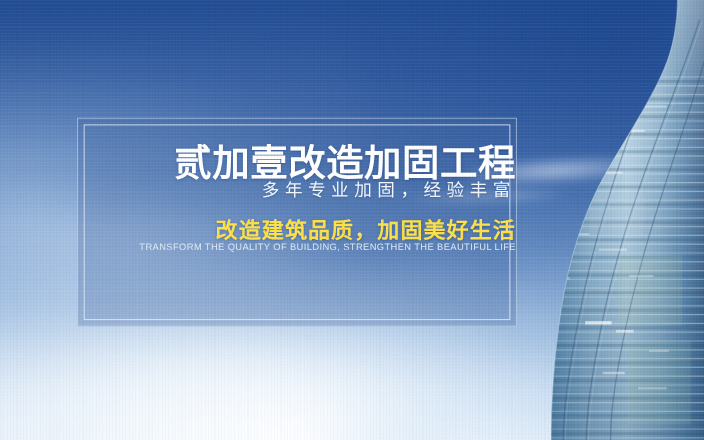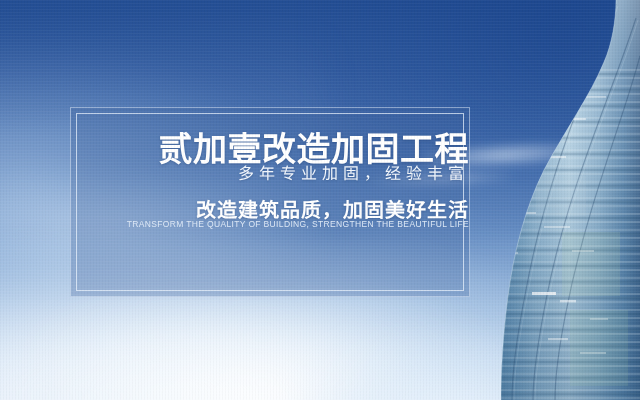--- a/index.html
+++ b/index.html
@@ -206,21 +206,21 @@
     font-size: 16px;
     font-weight: normal;
     line-height: 1;
     letter-spacing: 5px;
     padding-left: 5px;
     white-space: nowrap;
     text-shadow: 0 1px 2px rgba(20,50,100,0.30);
   }
   .tagline {
     margin-top: 18px;
-    color: #ffffff;
+    color: #fde047;
     font-size: 20px;
     font-weight: bold;
     line-height: 1;
     letter-spacing: 1px;
     white-space: nowrap;
     text-shadow: 0 1px 3px rgba(20,50,100,0.35);
   }
   .tagline-en {
     color: #dde8f6;
     font-size: 8.5px;

